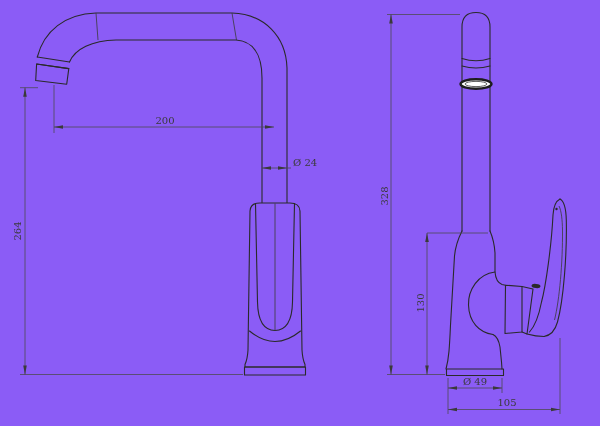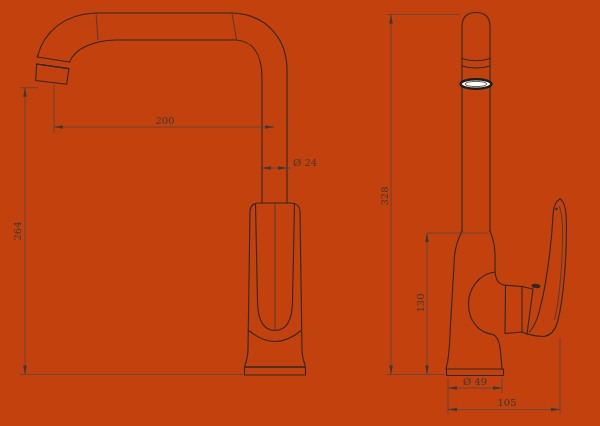--- a/index.html
+++ b/index.html
@@ -5,21 +5,21 @@
   html, body {
     margin: 0;
     padding: 0;
     background: #ffffff;
     font-family: "DejaVu Serif", "Liberation Serif", serif;
   }
   .canvas {
     position: relative;
     width: 600px;
     height: 426px;
-    background: #c2410c;
+    background: #8b5cf6;
     overflow: hidden;
   }
   svg { display: block; }
   .outline {
     fill: none;
     stroke: #2a2a2a;
     stroke-width: 1.1;
     stroke-linecap: round;
     stroke-linejoin: round;
   }

